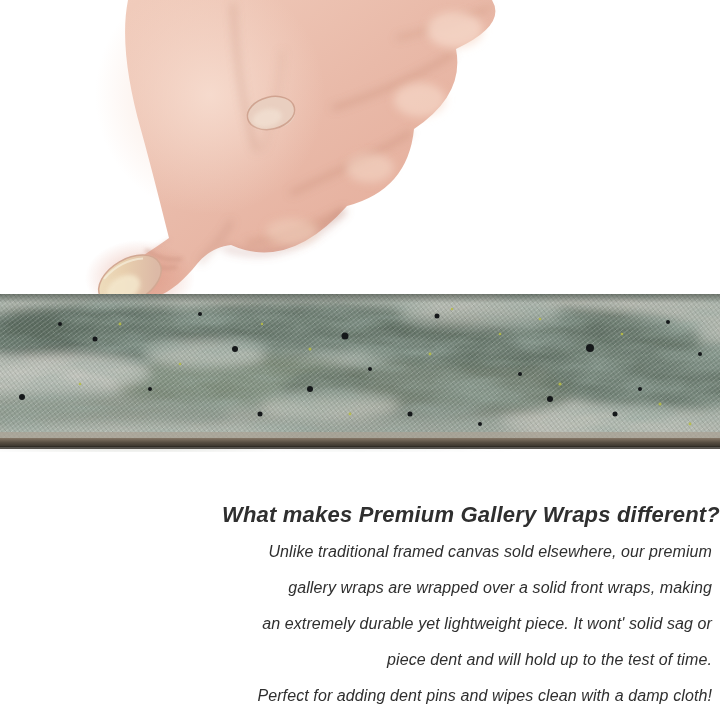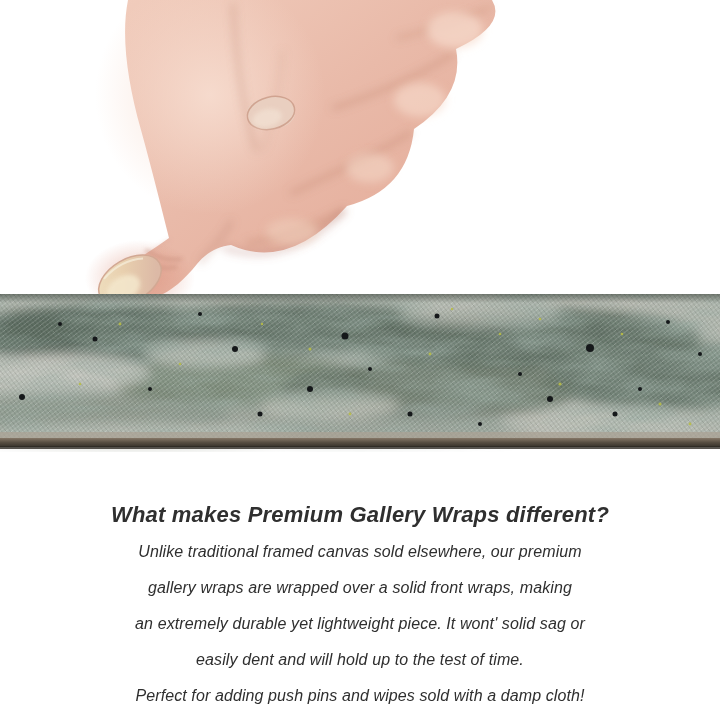--- a/index.html
+++ b/index.html
@@ -6,21 +6,21 @@
   body{width:720px;height:720px;overflow:hidden;position:relative;
        font-family:"Liberation Sans",sans-serif;}
   .stage{position:absolute;inset:0;background:var(--background,#fff);}
 
   
   .hero{position:absolute;left:0;top:0;width:720px;height:460px;}
   .hand-svg{position:absolute;left:0;top:0;width:720px;height:302px;display:block;}
   .strip-svg{position:absolute;left:0;top:294px;width:720px;height:158px;display:block;}
 
   
-  .copy{position:absolute;left:0;top:499px;width:720px;text-align:center;
+  .copy{position:absolute;left:0;top:499px;width:720px;text-align:right;
         color:var(--text,#2f2f2f);}
   .copy h2{margin:0 0 3px 0;font-size:22px;line-height:31px;font-weight:600;
            font-style:italic;letter-spacing:.2px;}
   .copy p{margin:8px;font-size:16px;line-height:28px;font-weight:400;
           font-style:italic;letter-spacing:.1px;}
 </style>
 </head>
 <body>
 
 <div class="stage">
@@ -218,17 +218,17 @@
         <rect x="0" y="152" width="720" height="3" fill="#2e2a24" opacity="0.8"></rect>
       </g>
     </svg>
   </div>
 
   <div class="copy">
     <h2>What makes Premium Gallery Wraps different?</h2>
     <p>Unlike traditional framed canvas sold elsewhere, our premium</p>
     <p>gallery wraps are wrapped over a solid front wraps, making</p>
     <p>an extremely durable yet lightweight piece. It wont' solid sag or</p>
-    <p>easily dent and will hold up to the test of time.</p>
-    <p>Perfect for adding push pins and wipes sold with a damp cloth!</p>
+    <p>piece dent and will hold up to the test of time.</p>
+    <p>Perfect for adding dent pins and wipes clean with a damp cloth!</p>
   </div>
 
 </div>
 
 </body></html>

